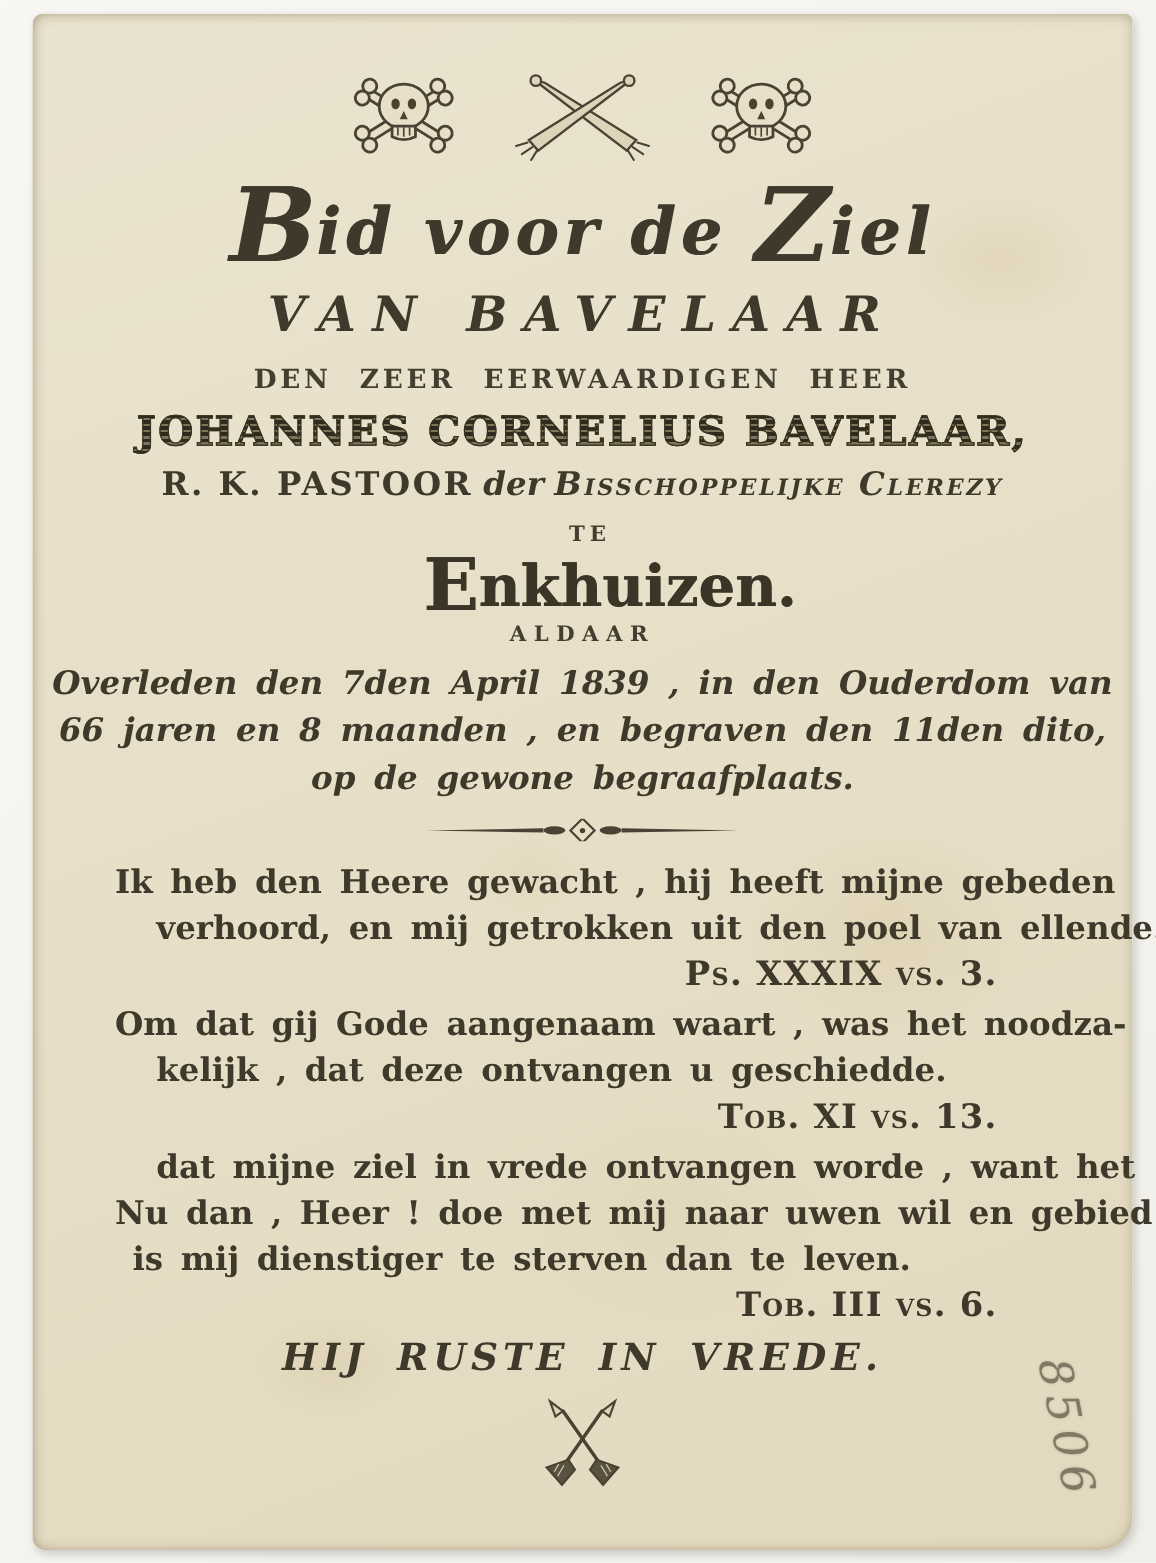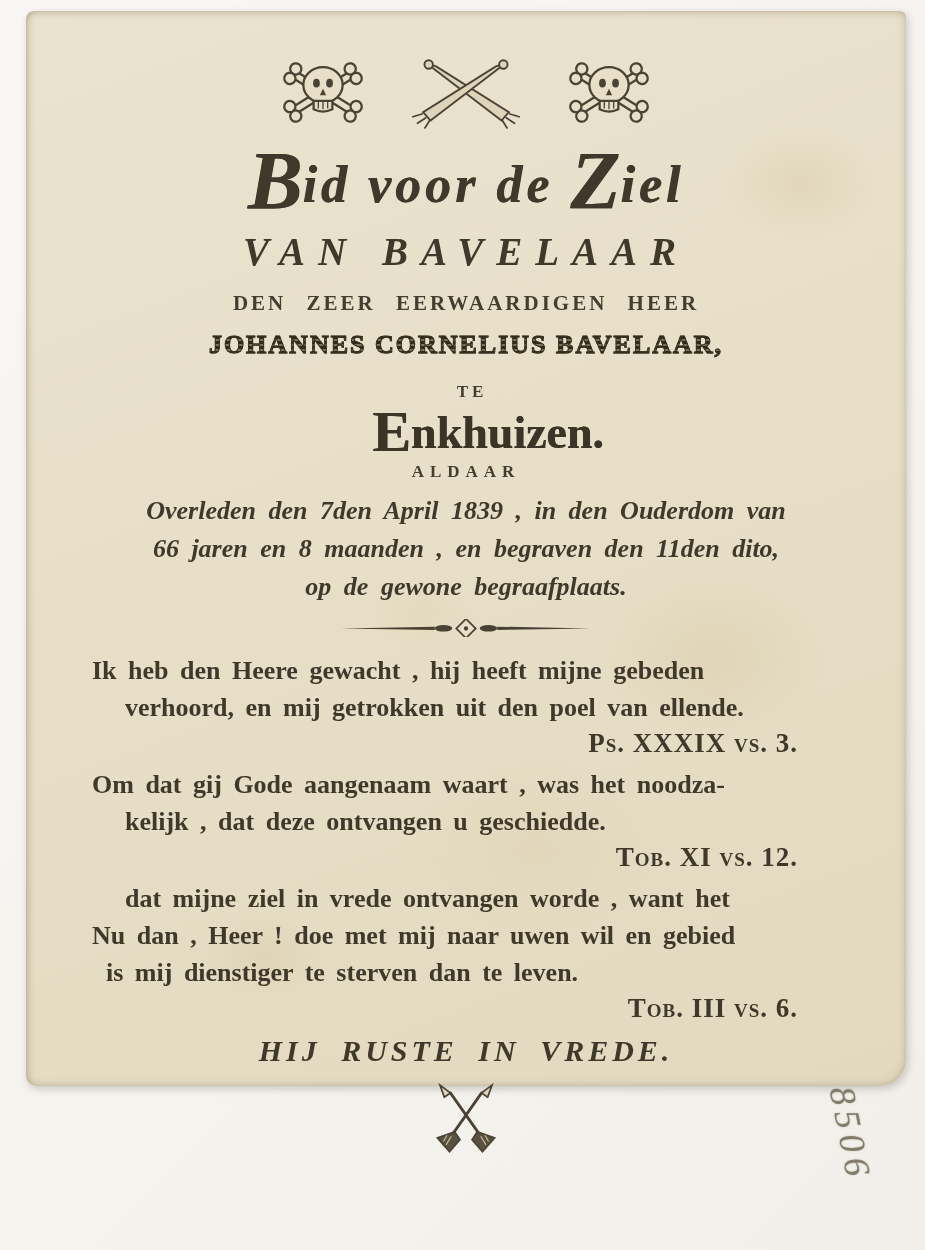--- a/index.html
+++ b/index.html
@@ -7,37 +7,36 @@
     width:925px;height:1250px;
     background:#f6f5f1;
     font-family:"DejaVu Serif","Liberation Serif",serif;
     overflow:hidden;
   }
   .scan{
     position:relative;width:925px;height:1250px;
     background:linear-gradient(135deg,#f8f7f4 0%,#f4f3ee 60%,#f1efe9 100%);
   }
   .card{
-    position:absolute;left:26px;top:11px;width:880px;height:1075px;
+    position:absolute;left:26px;top:11px;width:880px;height:1229px;
     border-radius:8px 6px 26px 10px;
     background:
       radial-gradient(160px 120px at 78% 60%, rgba(196,168,108,0.16), transparent 70%),
       radial-gradient(110px 80px at 88% 16%, rgba(188,158,98,0.14), transparent 70%),
       radial-gradient(90px 60px at 27% 88%, rgba(188,158,98,0.13), transparent 70%),
       radial-gradient(180px 130px at 58% 78%, rgba(200,175,120,0.10), transparent 70%),
       radial-gradient(70px 50px at 45% 56%, rgba(200,175,120,0.10), transparent 70%),
       linear-gradient(160deg,#eae3cf 0%,#e7dfc8 45%,#e2d9bf 100%);
     box-shadow:
       inset 5px 0 10px -5px rgba(110,92,60,0.45),
       inset 0 5px 10px -5px rgba(110,92,60,0.35),
       inset -4px -4px 10px -5px rgba(110,92,60,0.30),
       2px 3px 8px rgba(0,0,0,0.18);
     color:#443e30;
     text-align:center;
-    font-family:Liberation Serif, serif;
   }
   .ornaments{
     margin-top:42px;height:78px;
     display:flex;justify-content:center;align-items:center;gap:42px;
   }
   .title-script{
     margin-top:6px;height:88px;
     font-style:italic;font-weight:bold;font-size:52px;line-height:88px;
     letter-spacing:4px;color:#3f392b;
     text-shadow:0.6px 0 0 #3f392b;
@@ -45,21 +44,21 @@
   .title-script .initial{font-size:82px;letter-spacing:0;vertical-align:-6px;}
   .subtitle{
     margin-top:4px;font-style:italic;font-weight:bold;font-size:39px;line-height:46px;
     letter-spacing:13px;color:#3f392b;
   }
   .honorific{
     margin-top:15px;font-weight:bold;font-size:21px;line-height:26px;
     letter-spacing:3px;word-spacing:12px;color:#443e30;
   }
   .name{
-    margin-top:5px;font-weight:bold;font-size:26px;line-height:48px;
+    margin-top:5px;font-weight:bold;font-size:32px;line-height:48px;
     letter-spacing:2px;color:#473f2d;
     text-shadow:0 0 1px #332d20;
   }
   @supports ((-webkit-background-clip: text)) {
     .name{
       background:repeating-linear-gradient(0deg,#2f2a1f 0 3px,#7d7459 3px 5px);
       -webkit-background-clip:text;background-clip:text;color:transparent;
       -webkit-text-stroke:1px #39331f;text-shadow:none;
     }
   }
@@ -195,20 +194,25 @@
     </div>
 
     <div class="title-script"><span class="initial">B</span><span>id voor de </span><span class="initial">Z</span><span>iel</span></div>
 
     <div class="subtitle">VAN BAVELAAR</div>
 
     <div class="honorific">DEN ZEER EERWAARDIGEN HEER</div>
 
     <div class="name">JOHANNES CORNELIUS BAVELAAR,</div>
 
+    <div class="role">
+      <span class="prefix">R. K. PASTOOR</span>
+      <span class="connector">der</span>
+      <span class="suffix">Bisschoppelijke Clerezy</span>
+    </div>
 
     <div class="te">TE</div>
 
     <div class="place"><span class="initial">E</span><span>nkhuizen.</span></div>
 
     <div class="aldaar">ALDAAR</div>
 
     <div class="death-notice">
       <div>Overleden den 7den April 1839 , in den Ouderdom van</div>
       <div>66 jaren en 8 maanden , en begraven den 11den dito,</div>
@@ -230,21 +234,21 @@
 
     <div class="quotes">
       <div class="quote">
         <div class="qline">Ik heb den Heere gewacht , hij heeft mijne gebeden</div>
         <div class="qline indent">verhoord, en mij getrokken uit den poel van ellende.</div>
         <div class="qref">Ps. XXXIX vs. 3.</div>
       </div>
       <div class="quote">
         <div class="qline">Om dat gij Gode aangenaam waart , was het noodza-</div>
         <div class="qline indent">kelijk , dat deze ontvangen u geschiedde.</div>
-        <div class="qref">Tob. XI vs. 12.</div>
+        <div class="qref">Tob. XI vs. 13.</div>
       </div>
       <div class="quote">
         <div class="qline indent">dat mijne ziel in vrede ontvangen worde , want het</div>
         <div class="qline">Nu dan , Heer ! doe met mij naar uwen wil en gebied</div>
         <div class="qline indent-sm">is mij dienstiger te sterven dan te leven.</div>
         <div class="qref">Tob. III vs. 6.</div>
       </div>
     </div>
 
     <div class="closing">HIJ RUSTE IN VREDE.</div>

